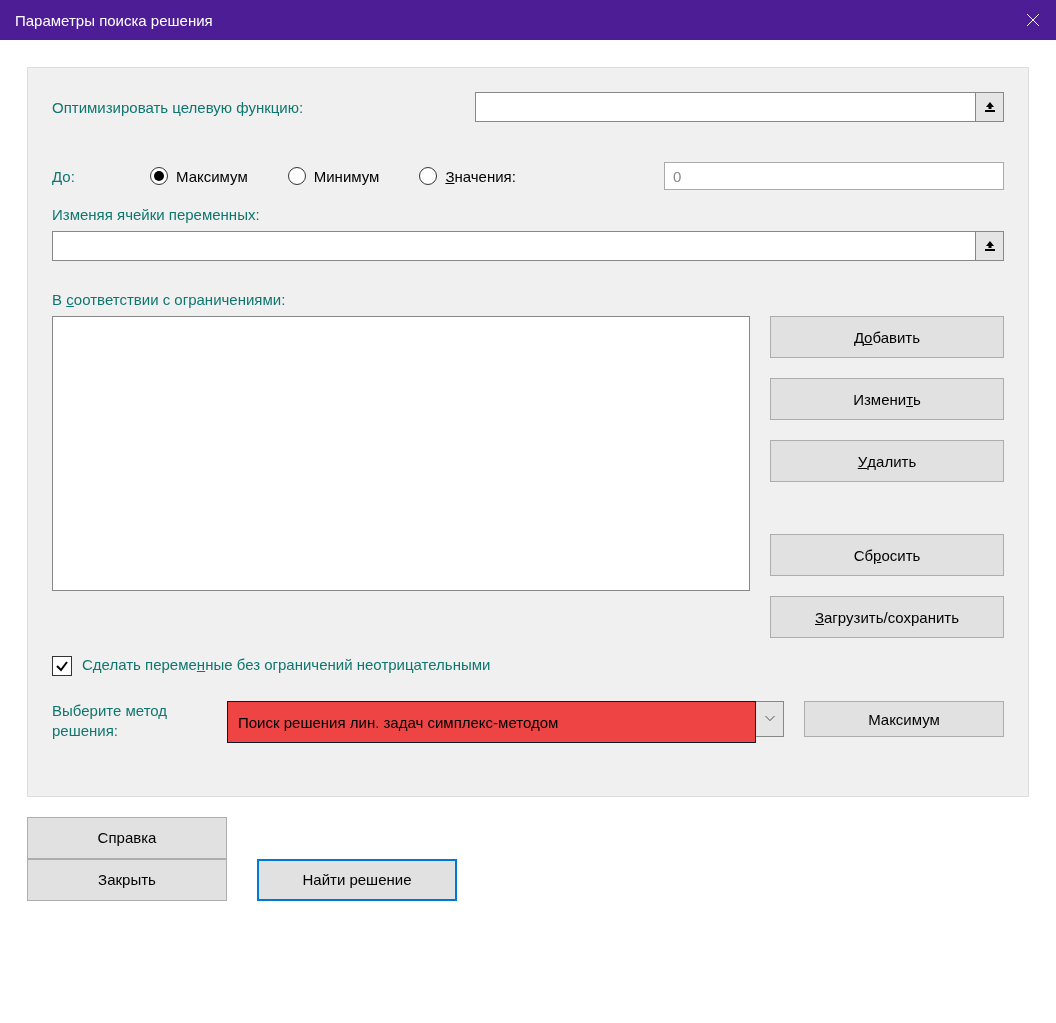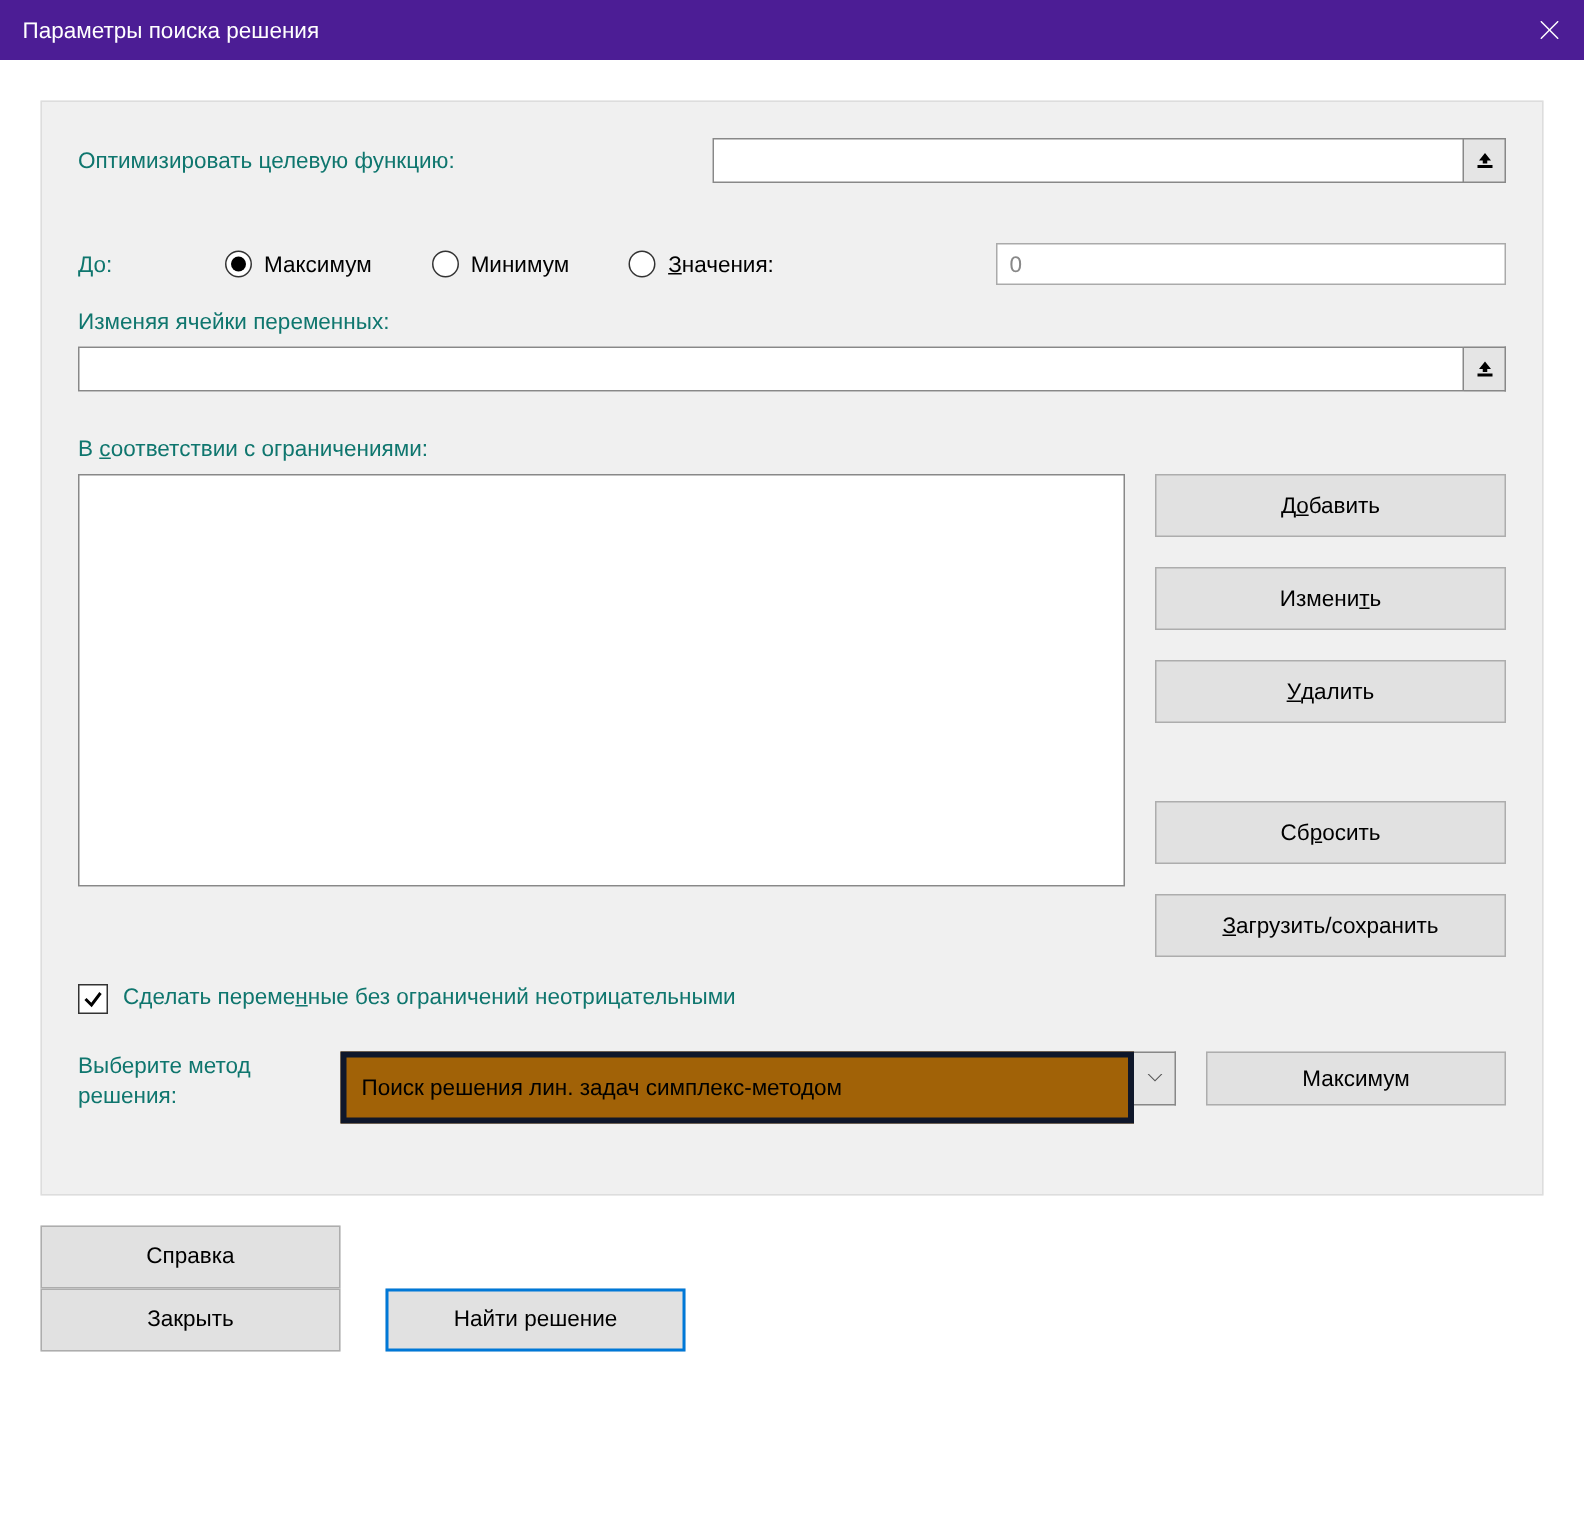--- a/index.html
+++ b/index.html
@@ -169,22 +169,22 @@
       margin-bottom: 30px;
     }
     .method-label { width: 155px; line-height: 1.35; }
     .select-wrap {
       flex: 1;
       display: flex;
       height: 36px;
     }
     .select-input {
       flex: 1;
-      border: 4px solid #0f172a;
-      background: #a16207;
+      border: 1px solid #0f172a;
+      background: #ef4444;
       padding: 20px 10px;
       font-size: 15px;
       display: flex;
       align-items: center;
     }
     .select-btn {
       width: 28px;
       border: 1px solid #888;
       border-left: none;
       background: #e5e5e5;

